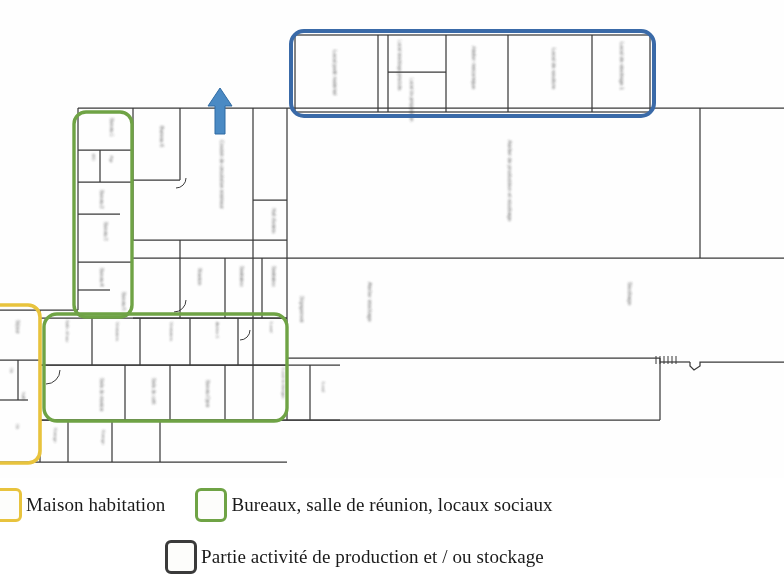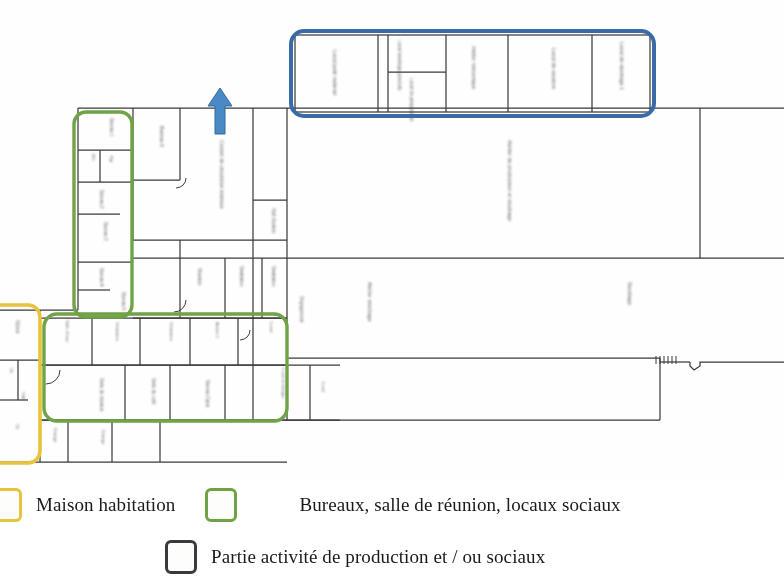--- a/index.html
+++ b/index.html
@@ -62,28 +62,28 @@
     border-radius: 6px;
     background: #fdfdfb;
     flex: none;
   }
   .sw-yellow { border: 3px solid #e8c33d; }
   .sw-green  { border: 3px solid #6fa345; }
   .sw-blue   { border: 3px solid #3a6aa8; }
   .sw-black  { border: 3px solid #3a3a3a; }
 
   .legend-label {
-    margin-left: 14px;
+    margin-left: 4px;
     font-family: "Liberation Serif", serif;
     font-size: 19px;
     color: #1a1a1a;
     white-space: nowrap;
     letter-spacing: .1px;
   }
-  .gap-a { margin-left: 30px; gap: 48px; }
+  .gap-a { margin-left: 30px; }
   .gap-b { margin-left: 36px; }
 
   
   .rot { font-family: "Liberation Sans", sans-serif; fill: #3c3c3c; }
 </style>
 </head>
 <body>
 
 <div id="page">
 
@@ -285,19 +285,19 @@
         <div class="legend-swatch sw-green"></div>
         <div class="legend-label">Bureaux, salle de réunion, locaux sociaux</div>
       </div>
 
 
     </div>
 
     <div class="legend-row legend-row-2">
       <div class="legend-item">
         <div class="legend-swatch sw-black"></div>
-        <div class="legend-label">Partie activité de production et / ou sociaux</div>
+        <div class="legend-label">Partie activité de production et / ou stockage</div>
       </div>
     </div>
 
   </div>
 
 </div>
 
 </body></html>

